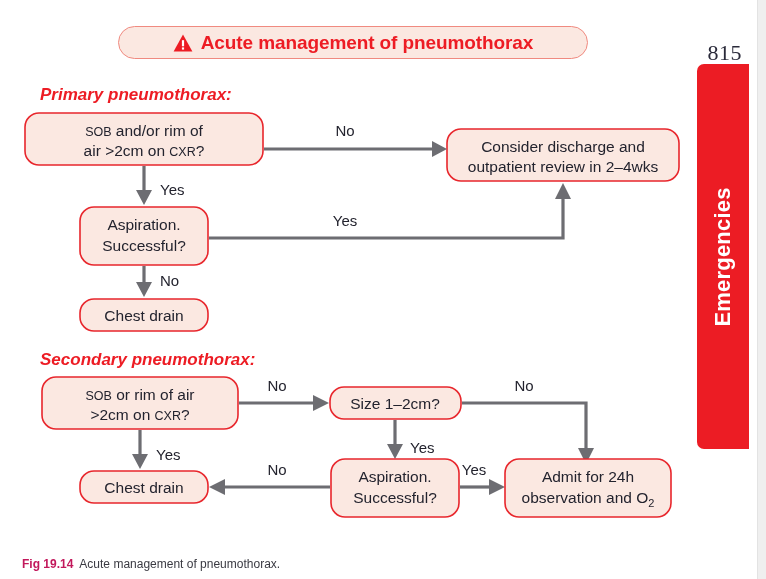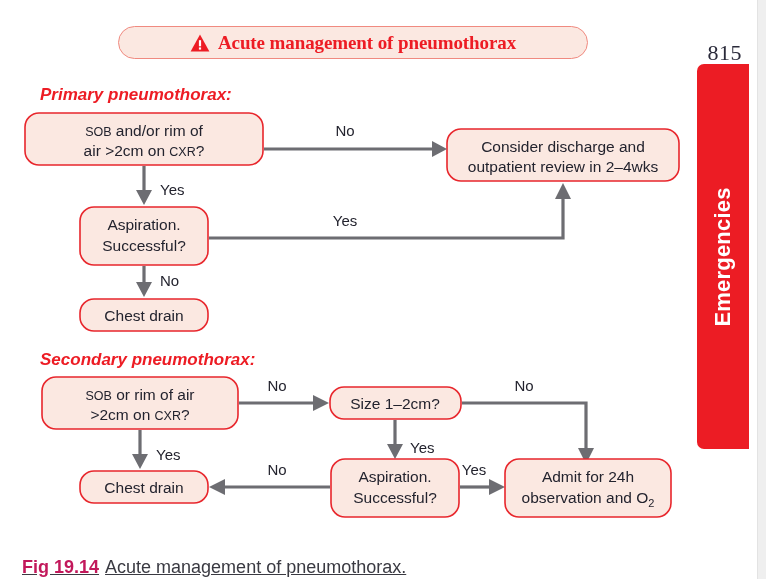--- a/index.html
+++ b/index.html
@@ -45,37 +45,37 @@
     position:absolute;left:118px;top:26px;
     width:470px;height:33px;
     background:#fbe8e1;
     border:1.6px solid #f08a80;
     border-radius:17px;
     display:flex;align-items:center;justify-content:center;
     box-sizing:border-box;
   }
   #warning-icon{width:20px;height:18px;margin-right:8px;display:block;}
   #title-text{
-    color:#ed1c24;font-size:19px;font-weight:bold;letter-spacing:-.1px;font-family:Liberation Serif, serif;
+    color:#ed1c24;font-size:19px;font-weight:bold;letter-spacing:-.1px;
   }
   
   #flowchart{position:absolute;left:0;top:68px;}
   .box-rect{fill:#fbe8e1;stroke:#e8262c;stroke-width:1.6;}
   .box-text{fill:#23232e;font-family:"Liberation Sans", sans-serif;font-size:15.5px;}
   .box-text-sm{font-size:12.5px;}
   .conn{stroke:#6d6d72;stroke-width:3.2;fill:none;}
   .conn-head{fill:#6d6d72;}
   .edge-label{fill:#23232e;font-family:"Liberation Sans", sans-serif;font-size:15px;}
   .sec-head{fill:#ed1c24;font-family:"Liberation Sans", sans-serif;
             font-size:17px;font-weight:bold;font-style:italic;}
   .sub{font-size:11px;}
   
   #caption{
     position:absolute;left:22px;top:557px;
-    font-size:18px;color:#3a3a42;text-decoration:underline;
+    font-size:12px;color:#3a3a42;
   }
   #caption-fig{color:#c2185b;font-weight:bold;margin-right:6px;}
 </style>
 </head>
 <body>
 
 <div id="page-edge"></div>
 
 <div id="page-number">815</div>
 

